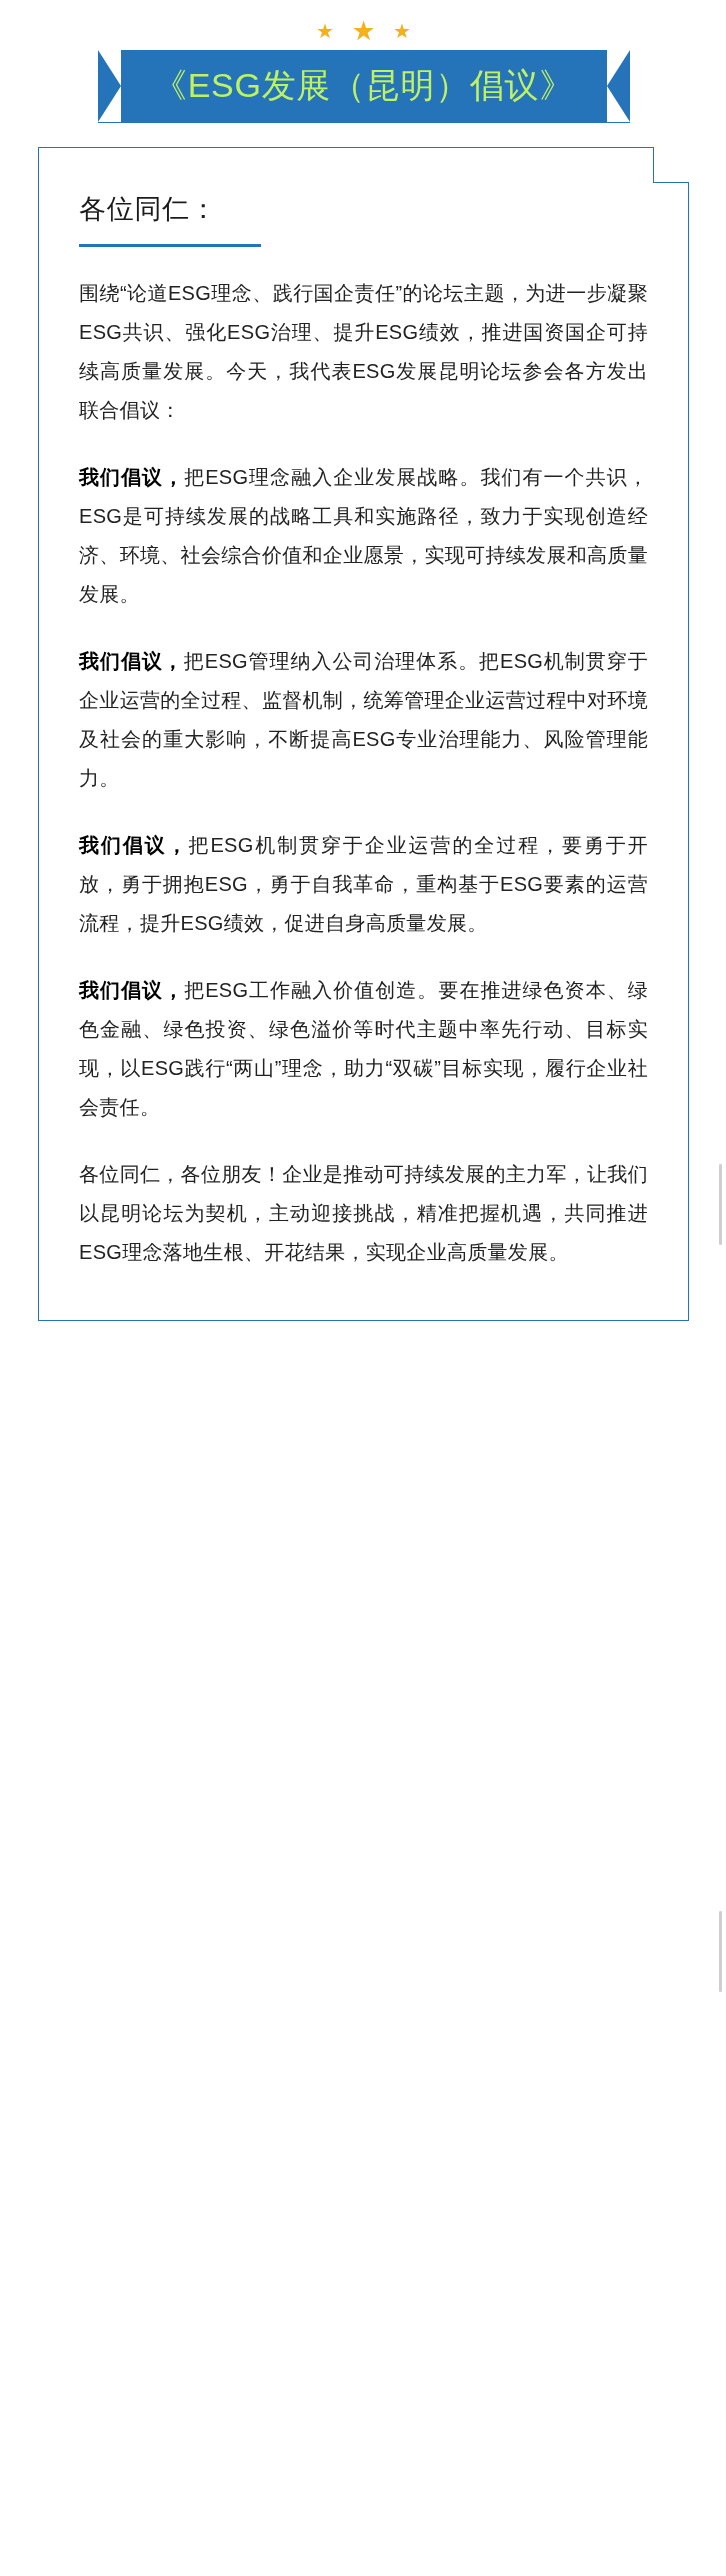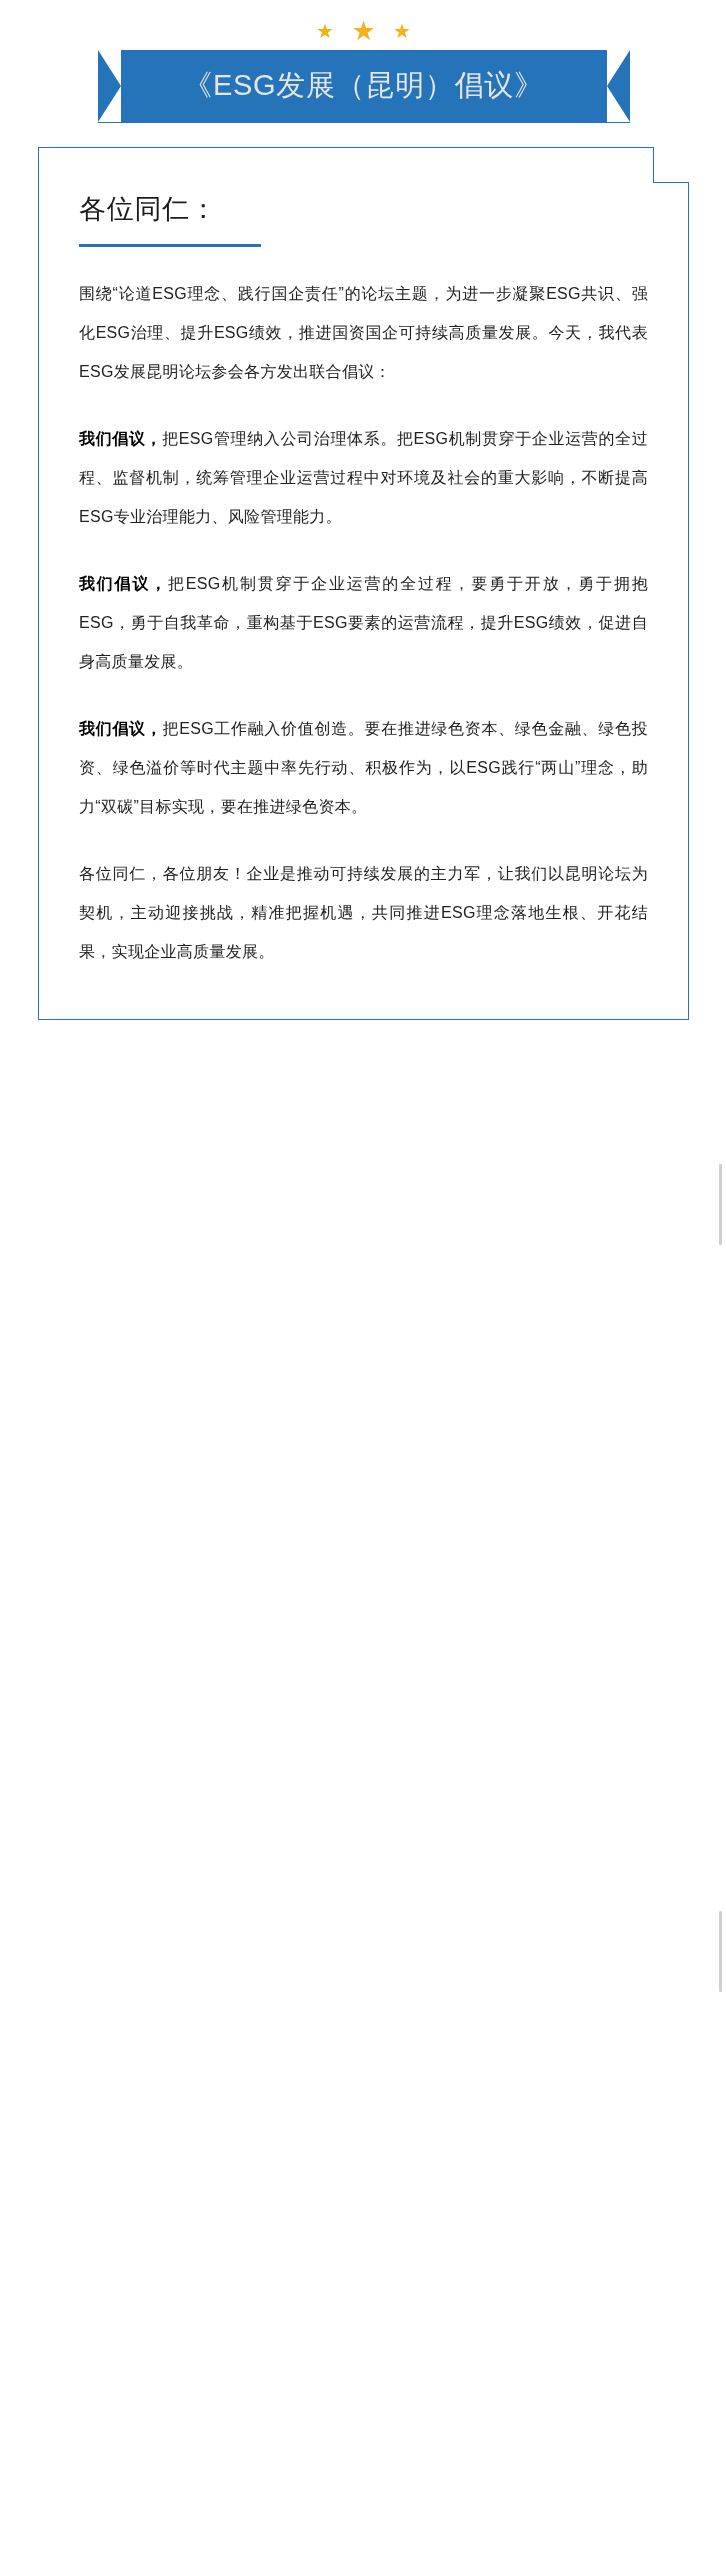--- a/index.html
+++ b/index.html
@@ -65,22 +65,22 @@
     border-bottom: 36px solid #ffffff;
     border-left: 23px solid transparent;
   }
   .ribbon::after {
     right: 0;
     border-top: 36px solid #ffffff;
     border-bottom: 36px solid #ffffff;
     border-right: 23px solid transparent;
   }
   .ribbon-title {
-    color: #e5e5e5;
-    font-size: 29px;
+    color: #bef264;
+    font-size: 34px;
     letter-spacing: 0.7px;
     font-weight: normal;
     white-space: nowrap;
     z-index: 2;
   }
 
   
   .card-area {
     position: relative;
     margin: 24px 38px 0 38px;
@@ -122,21 +122,21 @@
     margin: 0 0 17.5px 0;
   }
   .rule {
     width: 182px;
     height: 2.7px;
     background: #2573b8;
     margin-bottom: 27px;
   }
 
   .para {
-    font-size: 16px;
+    font-size: 20px;
     line-height: 39px;
     color: #222222;
     text-align: justify;
     text-justify: inter-ideograph;
     margin: 0 0 28px 0;
     letter-spacing: 0.3px;
   }
   .para:last-child { margin-bottom: 0; margin-top: 12px; }
   .lead {
     font-weight: bold;
@@ -174,27 +174,30 @@
     <div class="card">
       <div class="fold"></div>
 
       <div class="salutation">各位同仁：</div>
       <div class="rule"></div>
 
       <p class="para">
         <span class="lead"></span><span>围绕“论道ESG理念、践行国企责任”的论坛主题，为进一步凝聚ESG共识、强化ESG治理、提升ESG绩效，推进国资国企可持续高质量发展。今天，我代表ESG发展昆明论坛参会各方发出联合倡议：</span>
       </p>
       <p class="para">
+        <span class="lead">我们倡议，</span><span>把ESG理念融入企业发展战略。我们有一个共识，ESG是可持续发展的战略工具和实施路径，致力于实现创造经济、环境、社会综合价值和企业愿景，实现可持续发展和高质量发展。</span>
+      </p>
+      <p class="para">
         <span class="lead">我们倡议，</span><span>把ESG管理纳入公司治理体系。把ESG机制贯穿于企业运营的全过程、监督机制，统筹管理企业运营过程中对环境及社会的重大影响，不断提高ESG专业治理能力、风险管理能力。</span>
       </p>
       <p class="para">
         <span class="lead">我们倡议，</span><span>把ESG机制贯穿于企业运营的全过程，要勇于开放，勇于拥抱ESG，勇于自我革命，重构基于ESG要素的运营流程，提升ESG绩效，促进自身高质量发展。</span>
       </p>
       <p class="para">
-        <span class="lead">我们倡议，</span><span>把ESG工作融入价值创造。要在推进绿色资本、绿色金融、绿色投资、绿色溢价等时代主题中率先行动、积极作为，以ESG践行“两山”理念，助力“双碳”目标实现，要在推进绿色资本。</span>
+        <span class="lead">我们倡议，</span><span>把ESG工作融入价值创造。要在推进绿色资本、绿色金融、绿色投资、绿色溢价等时代主题中率先行动、目标实现，以ESG践行“两山”理念，助力“双碳”目标实现，履行企业社会责任。</span>
       </p>
       <p class="para">
         <span class="lead"></span><span>各位同仁，各位朋友！企业是推动可持续发展的主力军，让我们以昆明论坛为契机，主动迎接挑战，精准把握机遇，共同推进ESG理念落地生根、开花结果，实现企业高质量发展。</span>
       </p>
     </div>
   </div>
 
   <div class="scroll-tick tick-a"></div>
   <div class="scroll-tick tick-b"></div>
 </div>

